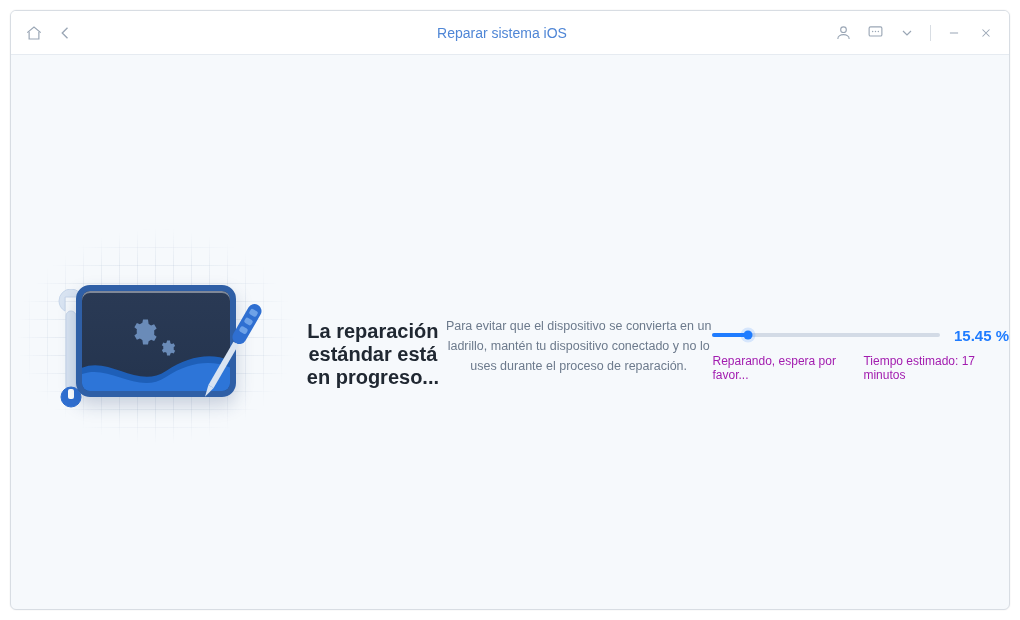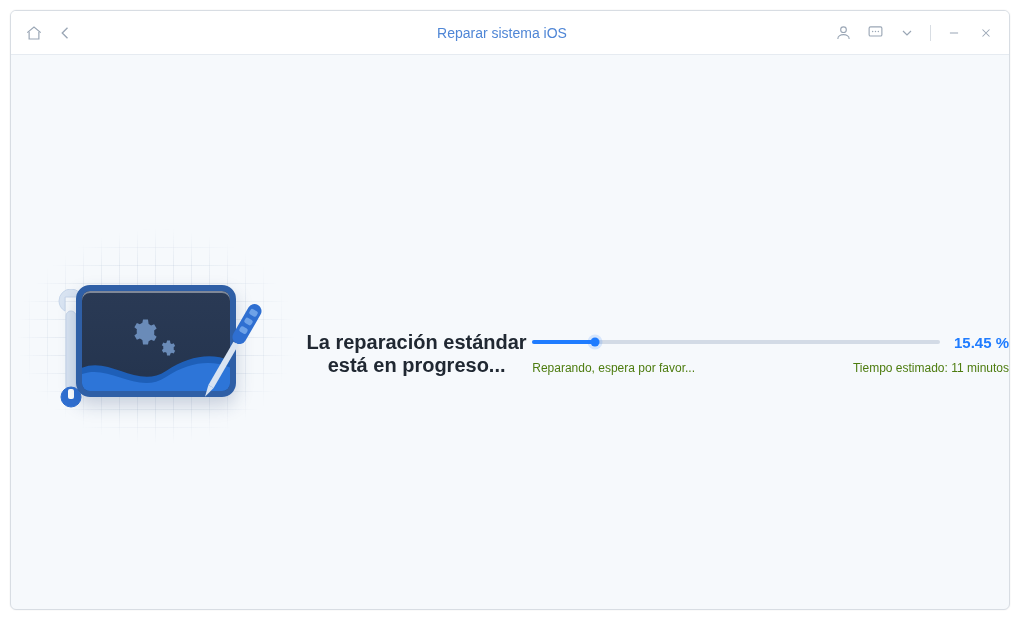--- a/index.html
+++ b/index.html
@@ -80,21 +80,21 @@
 
   .heading { margin-top: 26px; font-size: 20px; font-weight: 700; color:#202832; text-align:center; }
   .subtext { margin-top: 10px; font-size: 12.5px; color:#6c7a8c; text-align:center; line-height:1.6; max-width: 640px; }
 
   .progress-section { width: 832px; margin-top: 26px; }
   .bar-row { display:flex; align-items:center; gap:14px; }
   .bar-track { flex:1 1 auto; height:4px; background:#d3dbe6; border-radius:3px; position:relative; overflow:visible; }
   .bar-fill { position:absolute; left:0; top:0; bottom:0; background:#1f7cff; border-radius:3px; }
   .bar-dot  { position:absolute; top:50%; width:9px; height:9px; background:#1f7cff; border-radius:50%; transform:translate(-50%,-50%); box-shadow:0 0 0 3px rgba(31,124,255,0.15);}
   .pct { color:#1f7cff; font-weight:700; font-size:15px; white-space:nowrap; }
-  .labels { display:flex; justify-content:space-between; margin-top:10px; font-size:12px; color:#4d7c0f; }
+  .labels { display:flex; justify-content:space-between; margin-top:10px; font-size:12px; color:#a21caf; }
 </style>
 </head>
 <body>
 
 <div class="window">
 
   <div class="titlebar">
     <div class="left">
       <span class="ico-btn">
         <svg width="18" height="18" viewBox="0 0 24 24" fill="none" stroke="currentColor" stroke-width="1.6">
@@ -183,29 +183,30 @@
             <rect x="31" y="16" width="8" height="6" rx="2" fill="#6ea2e8"></rect>
             <rect x="31" y="26" width="8" height="6" rx="2" fill="#6ea2e8"></rect>
             <rect x="32" y="44" width="6" height="50" fill="#d9e4f2"></rect>
             <polygon points="32,94 38,94 35,106" fill="#d9e4f2"></polygon>
           </g>
         </svg>
       </div>
     </div>
 
     <div class="heading">La reparación estándar está en progreso...</div>
+    <div class="subtext">Para evitar que el dispositivo se convierta en un ladrillo, mantén tu dispositivo conectado y no lo uses durante el proceso de reparación.</div>
 
     <div class="progress-section">
       <div class="bar-row">
         <div class="bar-track">
           <div class="bar-fill" id="bar-fill" style="width: 15.45%;"></div>
           <div class="bar-dot" id="bar-dot" style="left: 15.45%;"></div>
         </div>
         <span class="pct">15.45 %</span>
       </div>
       <div class="labels">
         <span>Reparando, espera por favor...</span>
-        <span>Tiempo estimado: 11 minutos</span>
+        <span>Tiempo estimado: 17 minutos</span>
       </div>
     </div>
 
   </div>
 </div>
 
 </body></html>

